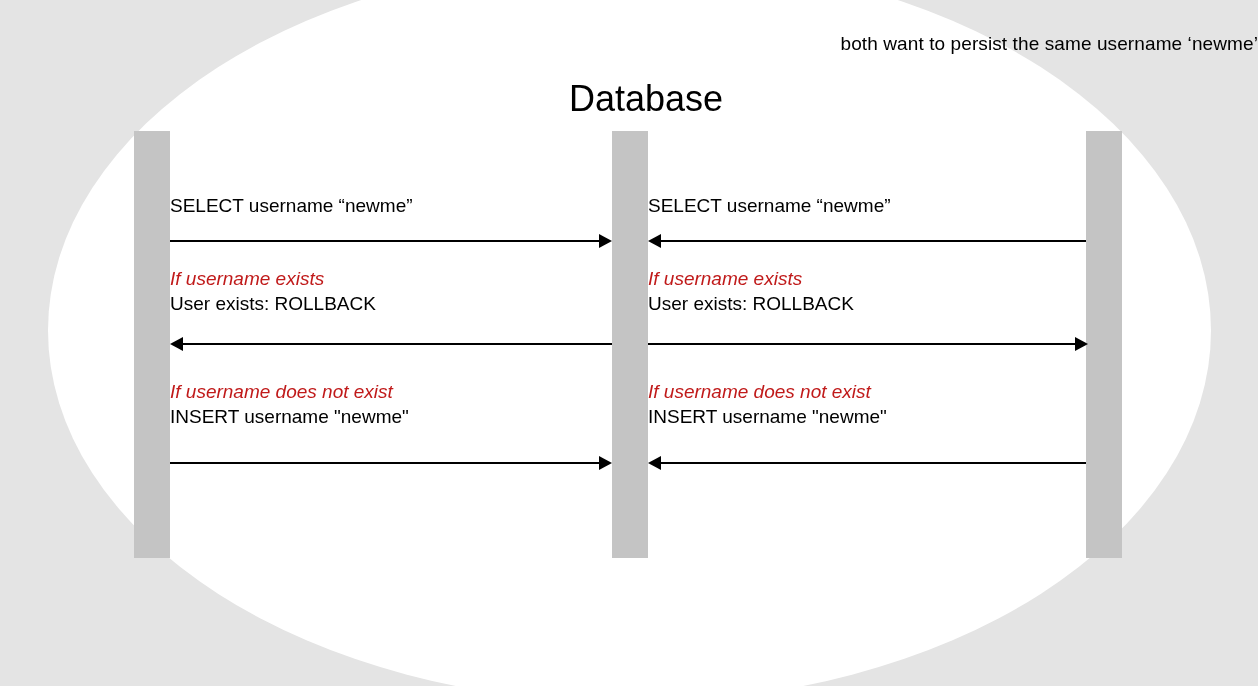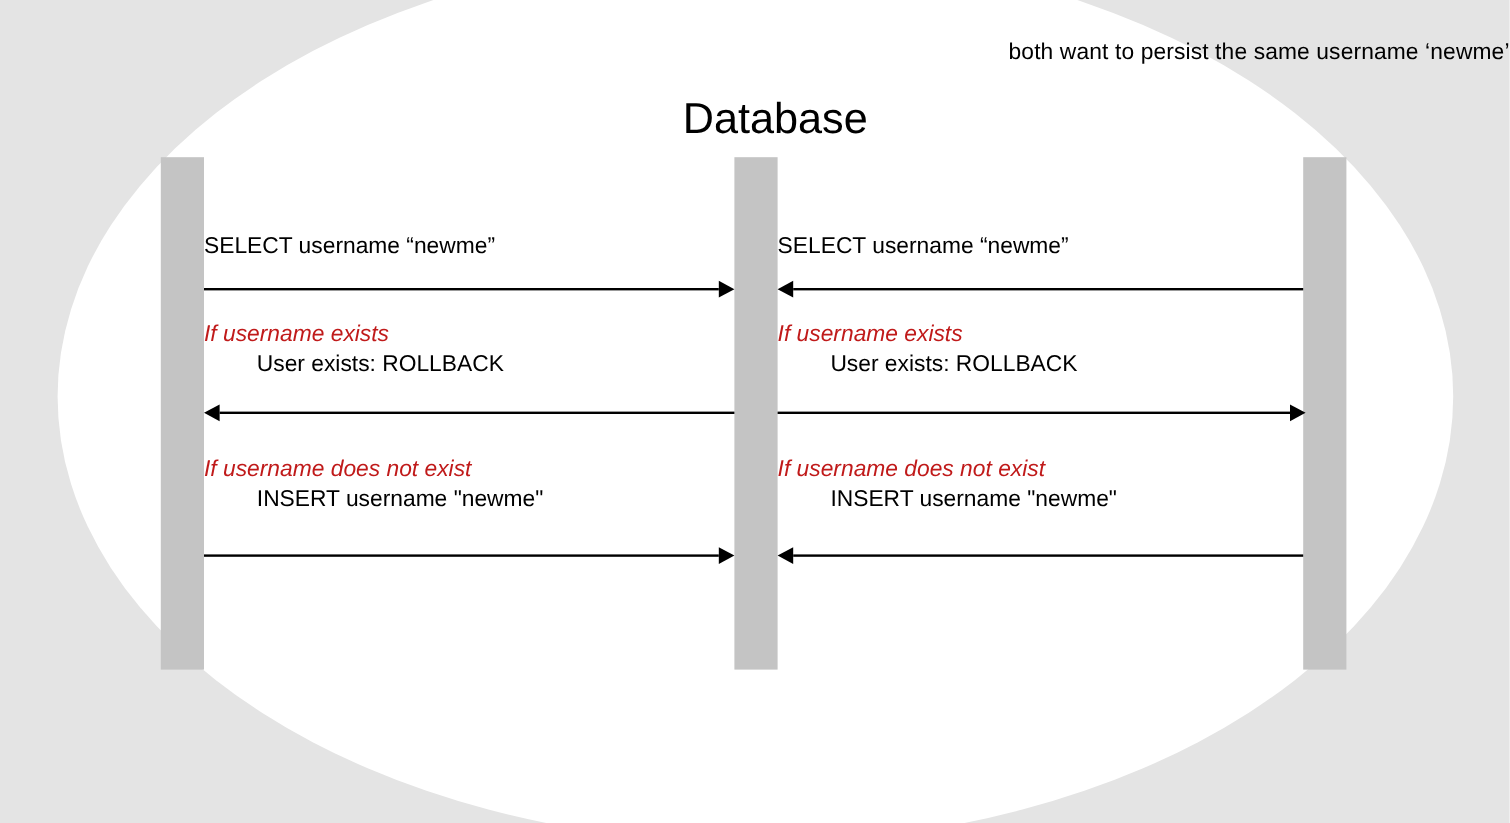--- a/index.html
+++ b/index.html
@@ -74,21 +74,20 @@
   .msg-label .cond {
     color: #c01a1a;
     font-size: 19px;
     display: block;
     font-style: italic;
   }
   .msg-label .stmt {
     color: #000000;
     font-size: 19px;
     display: block;
-    padding-left: 44px;
   }
   .msg-label .single {
     color: #000000;
     font-size: 19px;
     display: block;
   }
 
   
   .arrow-line {
     position: absolute;

